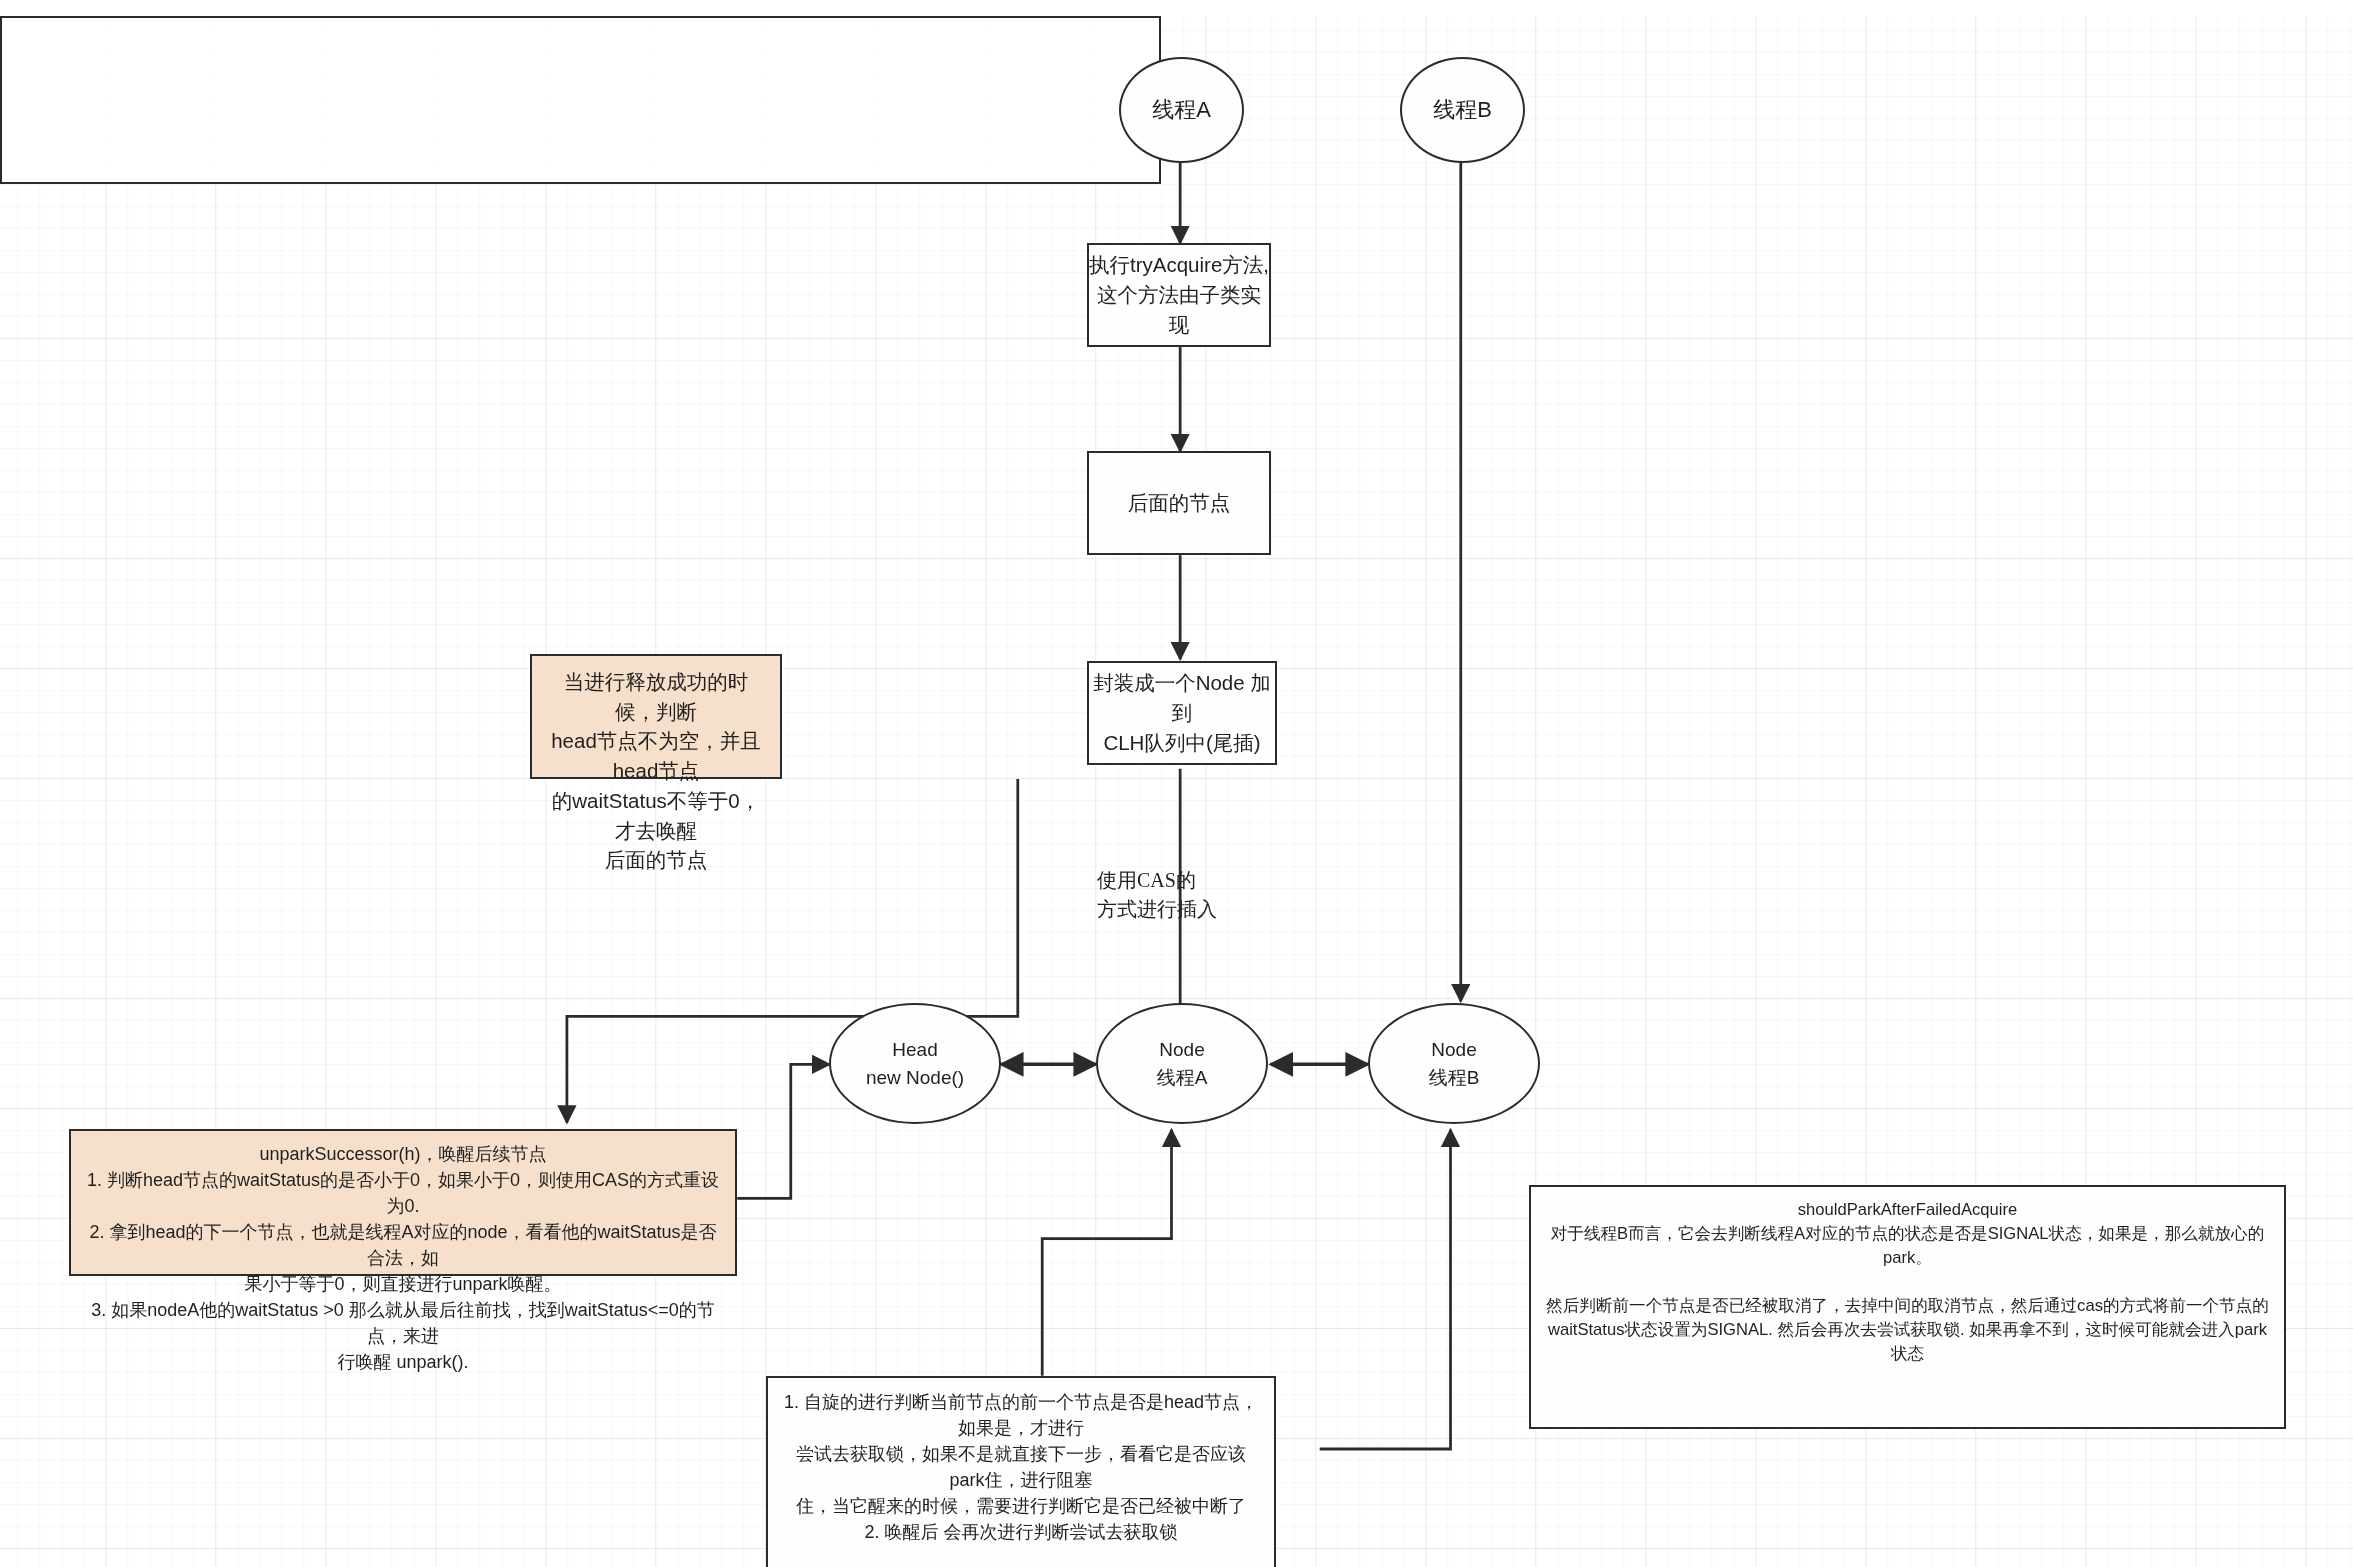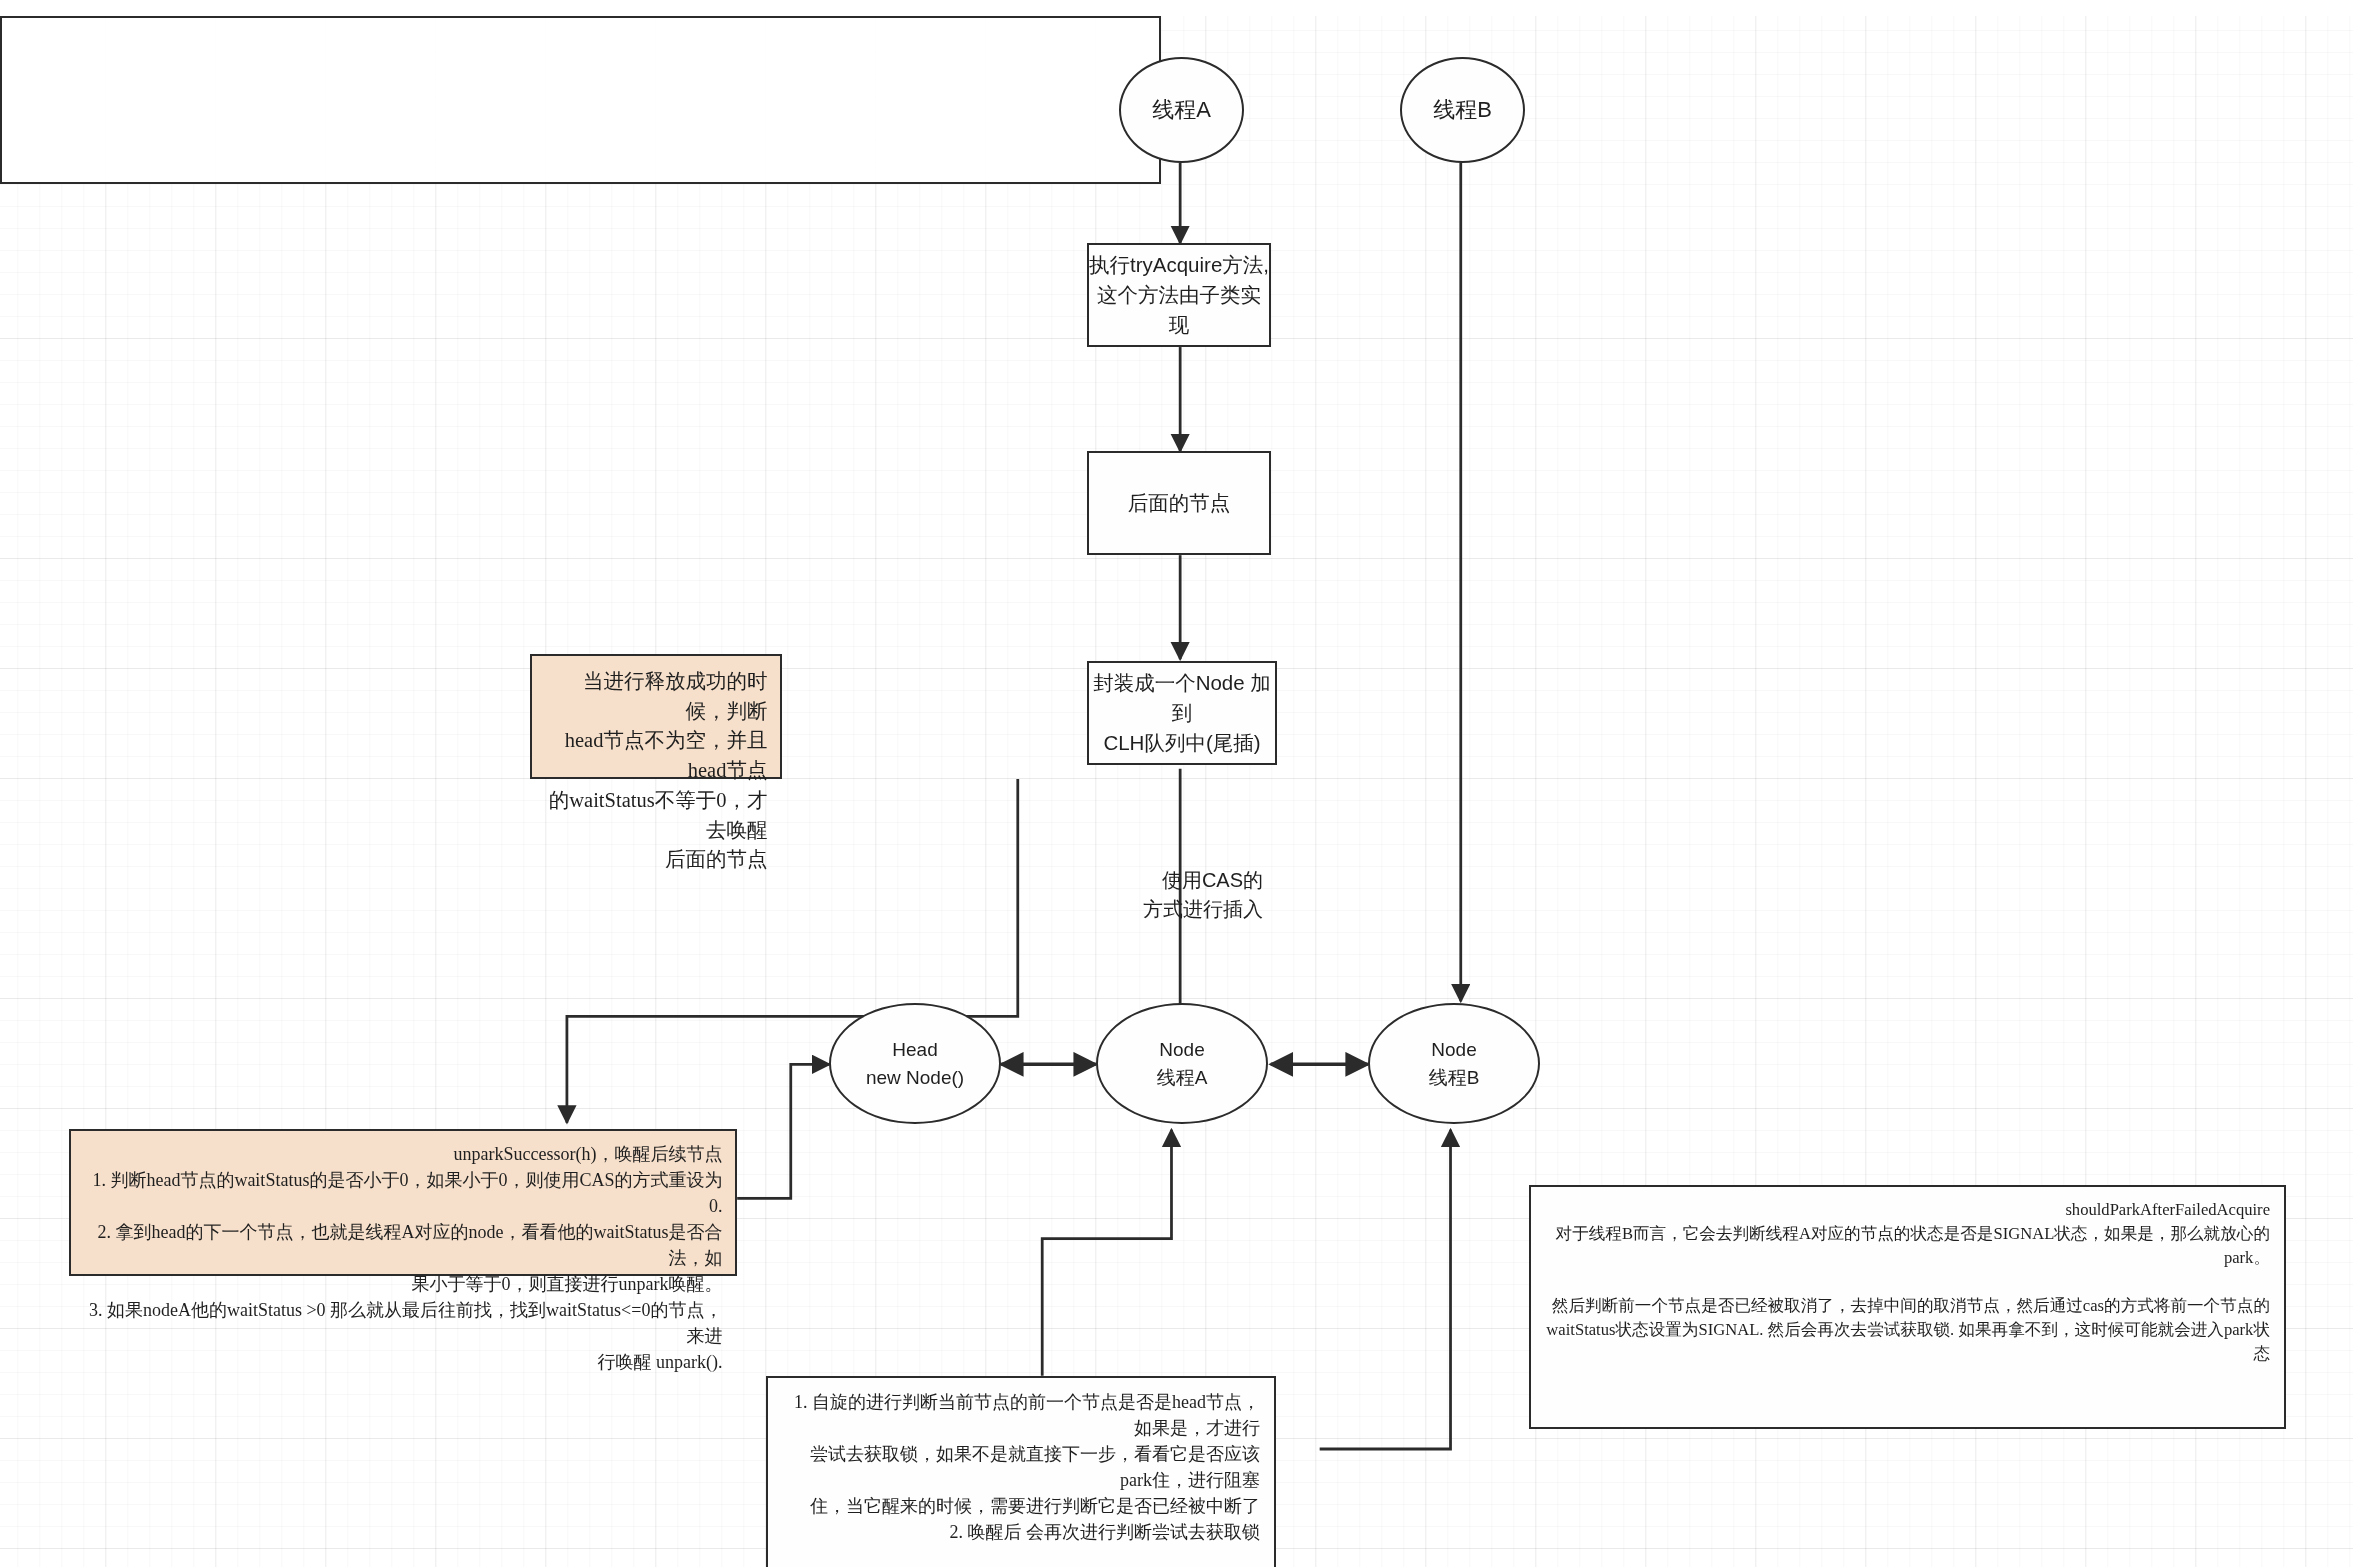--- a/index.html
+++ b/index.html
@@ -41,46 +41,46 @@
     background:#fefefe;
   }
   .orange{
     border:2.4px solid #2b2b2b;
     background:#f7e0cb;
   }
   .note{
     border:2.4px solid #2b2b2b;
     background:#fefefe;
     align-items:flex-start;justify-content:flex-start;
-    text-align:right;
+    text-align:center;
     white-space:pre-line;
-    font-family:Liberation Serif, serif;
   }
   .orange.note{background:#f7e0cb;}
   .circle{
     border:2.4px solid #2b2b2b;
     background:#fefefe;
     border-radius:50%;
   }
   .ellipse{
     border:2.4px solid #2b2b2b;
     background:#fefefe;
     border-radius:50%;
   }
   .container{
     border:2.4px solid #2b2b2b;
     background:rgba(255,255,255,0.88);
   }
   .edge-label{
     position:absolute;
     color:#1f1f1f;
-    text-align:right;
+    text-align:left;
     line-height:1.45;
     white-space:pre-line;
     background:transparent;
+    font-family:Liberation Serif, serif;
   }
   .f28{font-size:22px;}
   .f26{font-size:20.5px;}
   .f25{font-size:20px;}
   .f24{font-size:19px;}
   .f23{font-size:18px;}
   .f21{font-size:16.6px;}
 </style>
 </head>
 <body>

